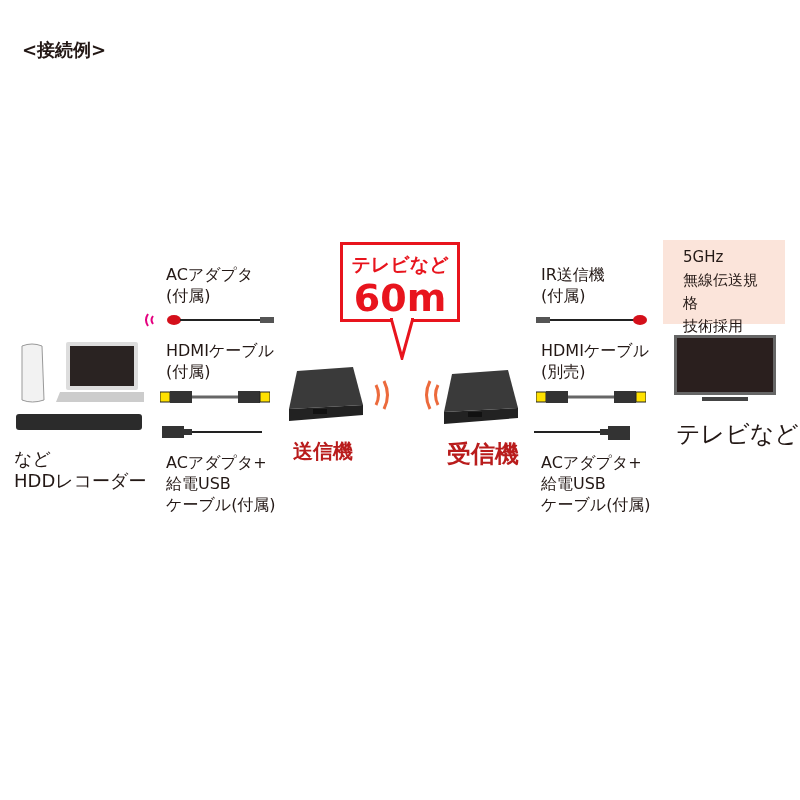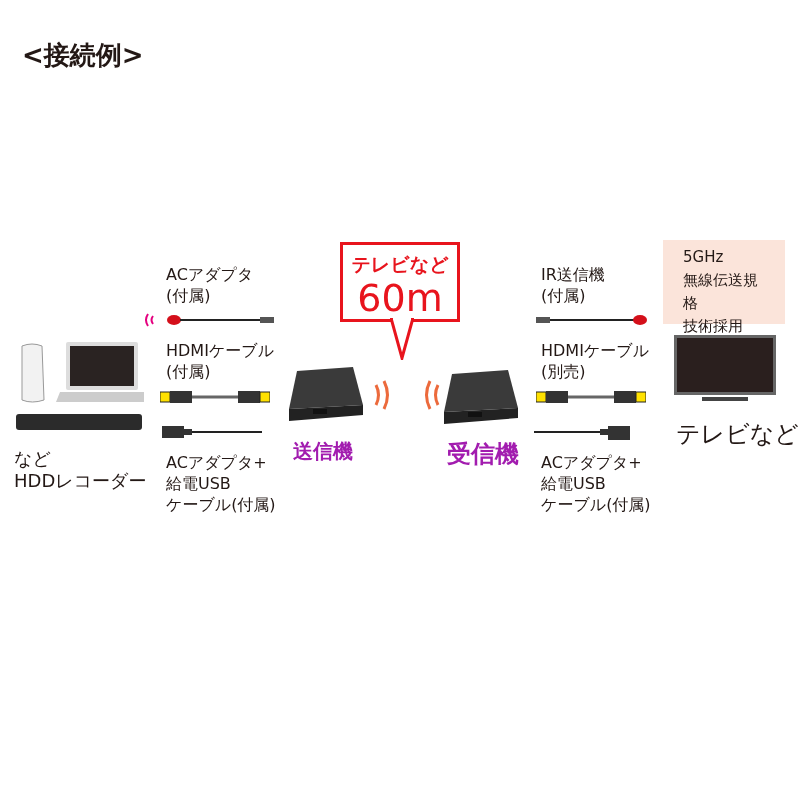--- a/index.html
+++ b/index.html
@@ -1,24 +1,24 @@
 <!DOCTYPE html>
 <html><head>
 <meta charset="utf-8">
 <style>
   html,body{margin:0;padding:0;background:#ffffff;}
   body{width:800px;height:800px;position:relative;overflow:hidden;font-family:"DejaVu Sans","Liberation Sans",sans-serif;color:#231815;}
   .abs{position:absolute;}
-  .title{left:22px;top:38px;font-size:26px;font-weight:bold;letter-spacing:0px;}
+  .title{left:22px;top:38px;font-size:18px;font-weight:bold;letter-spacing:0px;}
   .lbl{font-size:16px;line-height:21px;white-space:nowrap;}
   .lbl div{white-space:nowrap;}
-  .red{color:#a21caf;font-weight:bold;}
+  .red{color:#b91c1c;font-weight:bold;}
   .callout{left:340px;top:242px;width:120px;height:80px;border:3px solid #e8141d;box-sizing:border-box;background:#fff;text-align:center;}
   .callout .t1{color:#e8141d;font-weight:bold;font-size:19px;margin-top:7px;}
-  .callout .t2{color:#e8141d;font-weight:normal;font-size:38px;line-height:40px;}
+  .callout .t2{color:#e8141d;font-weight:bold;font-size:38px;line-height:40px;}
   .badge{left:663px;top:240px;width:122px;height:84px;background:#fbe4da;padding:6px 20px;box-sizing:border-box;font-size:15px;line-height:23px;}
 </style>
 </head>
 <body>
 
 <div class="abs title">&lt;接続例&gt;</div>
 
 <div class="abs callout">
   <div class="t1">テレビなど</div>
   <div class="t2">60m</div>

